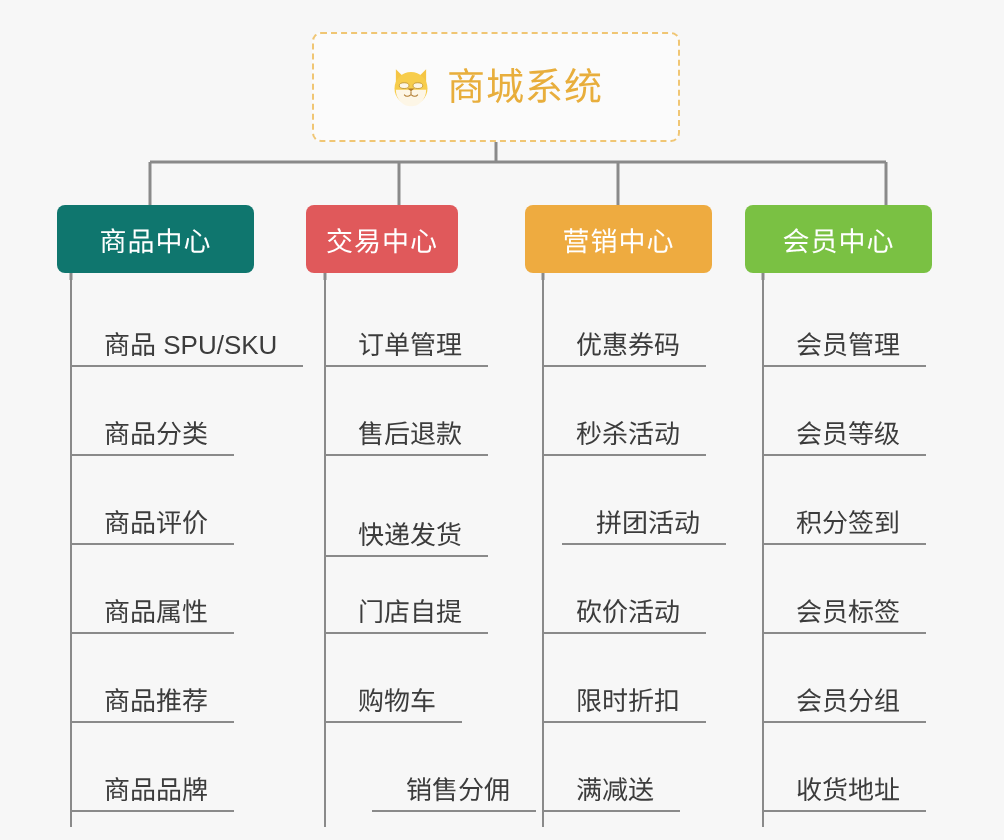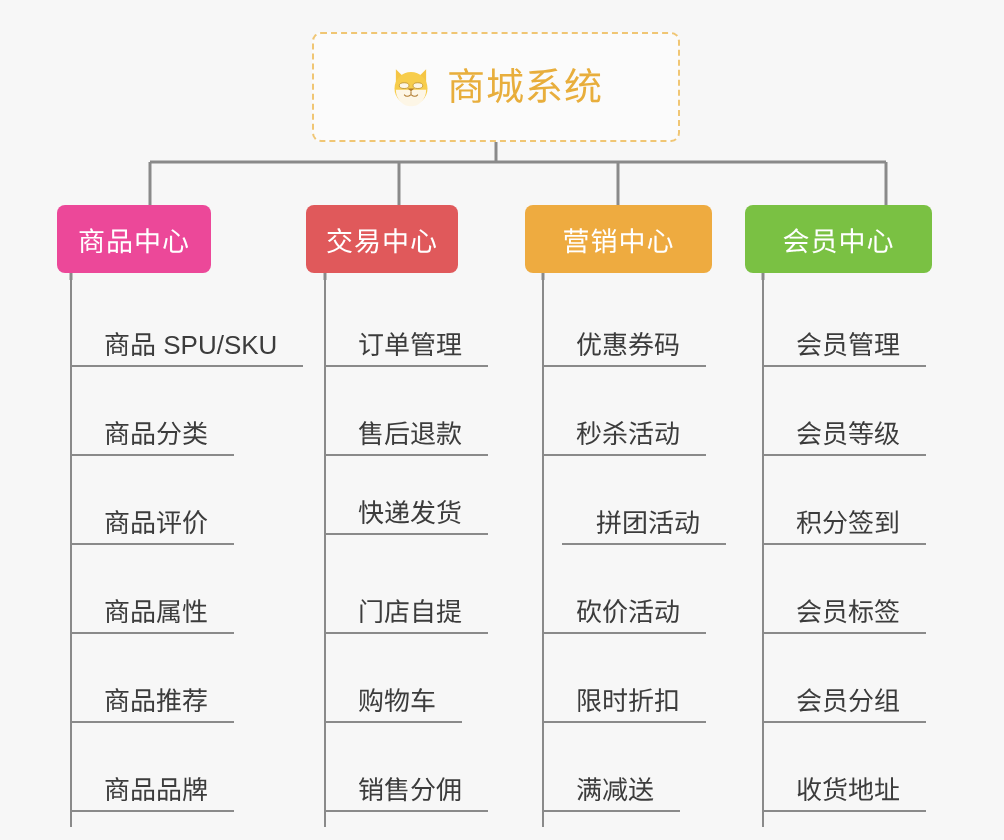--- a/index.html
+++ b/index.html
@@ -144,21 +144,21 @@
       <ellipse cx="22" cy="30" rx="7" ry="4.2" fill="none" stroke="#c49b3a" stroke-width="1.4"></ellipse>
       <ellipse cx="42" cy="30" rx="7" ry="4.2" fill="none" stroke="#c49b3a" stroke-width="1.4"></ellipse>
       <path d="M32 38 l-5 -4 h10 z" fill="#b07a2e"></path>
       <path d="M32 38 l0 5" stroke="#b07a2e" stroke-width="1.6" fill="none"></path>
       <path d="M32 43 q-6 5 -10 0" stroke="#b07a2e" stroke-width="1.6" fill="none"></path>
       <path d="M32 43 q6 5 10 0" stroke="#b07a2e" stroke-width="1.6" fill="none"></path>
     </svg>
     <span id="root-title" style="color: rgb(232, 174, 60);">商城系统</span>
   </div>
 
-  <div class="cat-box" style="left: 57px; top: 205px; width: 154px; background: #ec4899; text-align: center;">
+  <div class="cat-box" style="left: 57px; top: 205px; width: 197px; background: #0f766e; text-align: center;">
     <span>商品中心</span>
   </div>
   <div class="cat-box" style="left: 306px; top: 205px; width: 152px; background: rgb(224, 89, 91);">
     <span>交易中心</span>
   </div>
   <div class="cat-box" style="left: 745px; top: 205px; width: 187px; background: rgb(122, 193, 67);">
     <span>会员中心</span>
   </div>
   <div class="cat-box" style="left: 525px; top: 205px; width: 187px; background: rgb(238, 171, 64);">
     <span>营销中心</span>
@@ -187,31 +187,31 @@
   </div>
 
   <div class="leaf-col" style="left:324px;">
     <div class="leaf-spine" style="height: 549px; background: rgb(138, 138, 138);"></div>
     <div class="leaf-item" style="top:0px;">
       <span class="leaf-label" style="border-bottom-color: rgb(138, 138, 138);">订单管理</span>
     </div>
     <div class="leaf-item" style="top:89px;">
       <span class="leaf-label" style="border-bottom-color: rgb(138, 138, 138);">售后退款</span>
     </div>
-    <div class="leaf-item" style="top:168px;">
+    <div class="leaf-item" style="top:190px;">
       <span class="leaf-label" style="border-bottom-color: rgb(138, 138, 138);">快递发货</span>
     </div>
     <div class="leaf-item" style="top:267px;">
       <span class="leaf-label" style="border-bottom-color: rgb(138, 138, 138);">门店自提</span>
     </div>
     <div class="leaf-item" style="top:356px;">
       <span class="leaf-label" style="border-bottom-color: rgb(138, 138, 138);">购物车</span>
     </div>
     <div class="leaf-item" style="top:445px;">
-      <span class="leaf-label" style="border-bottom-color: rgb(138, 138, 138);">销售分佣</span>
+      <span class="leaf-label" style="border-bottom-color: rgb(138, 138, 138); margin-left: 48px;">销售分佣</span>
     </div>
   </div>
 
   <div class="leaf-col" style="left:542px;">
     <div class="leaf-spine" style="height: 549px; background: rgb(138, 138, 138);"></div>
     <div class="leaf-item" style="top:0px;">
       <span class="leaf-label" style="border-bottom-color: rgb(138, 138, 138);">优惠券码</span>
     </div>
     <div class="leaf-item" style="top:89px;">
       <span class="leaf-label" style="border-bottom-color: rgb(138, 138, 138);">秒杀活动</span>

